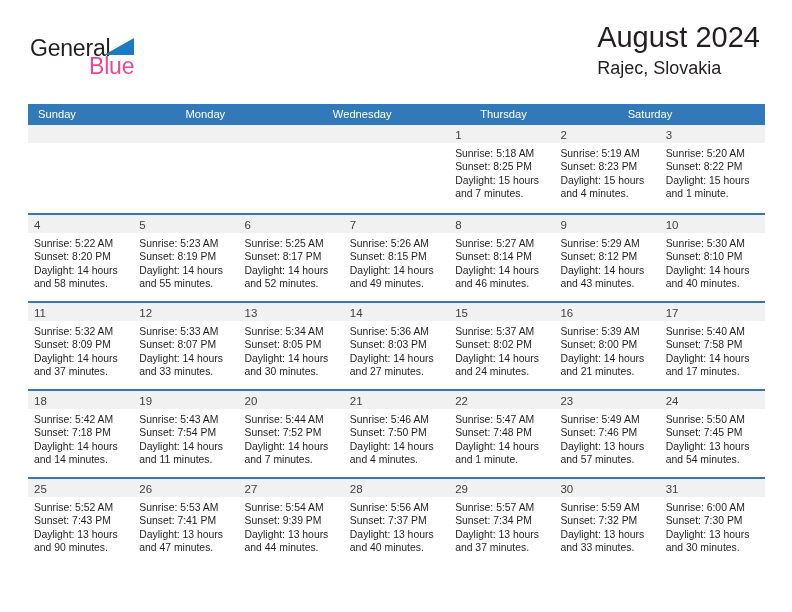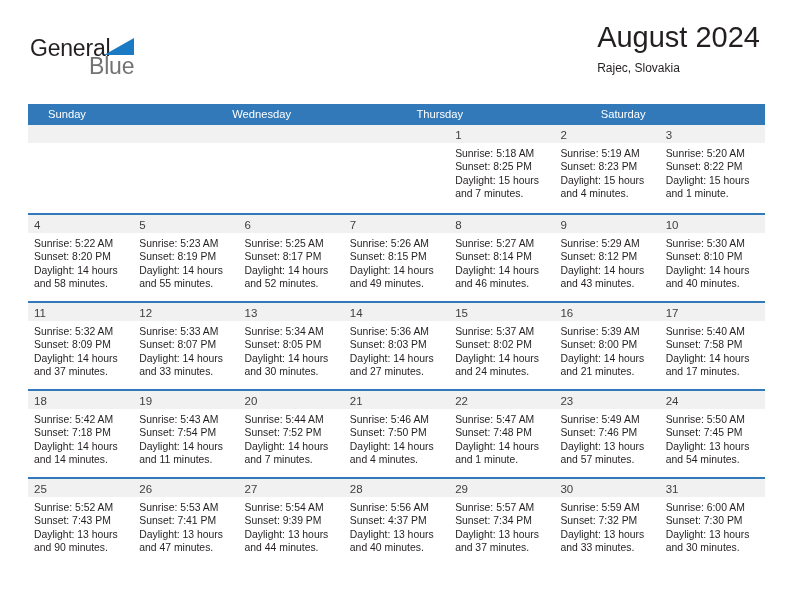--- a/index.html
+++ b/index.html
@@ -47,21 +47,21 @@
     color: #231f20;
     font-family: "Liberation Sans", sans-serif;
     line-height: 24px;
   }
   .logo-blue {
     position: absolute;
     left: 59px;
     top: 18px;
     font-size: 23px;
     letter-spacing: -0.2px;
-    color: #737373;
+    color: #ec4899;
     font-family: "Liberation Sans", sans-serif;
     line-height: 24px;
   }
   .logo-triangle {
     position: absolute;
     left: 74px;
     top: 2px;
     width: 0;
     height: 0;
     border-style: solid;
@@ -75,21 +75,21 @@
     top: 20px;
     text-align: left;
   }
   .cal-title {
     font-size: 29px;
     color: #231f20;
     line-height: 34px;
     white-space: nowrap;
   }
   .cal-subtitle {
-    font-size: 12px;
+    font-size: 18px;
     color: #231f20;
     line-height: 20px;
     margin-top: 4px;
     white-space: nowrap;
   }
 
   
   .calendar {
     position: absolute;
     left: 28px;
@@ -101,21 +101,21 @@
     display: flex;
     width: 100%;
     background: #3179b9;
     height: 21px;
   }
   .weekday-cell {
     flex: 1 1 0;
     font-size: 11.2px;
     color: #ffffff;
     line-height: 21px;
-    padding-left: 20px;
+    padding-left: 10px;
     box-sizing: border-box;
     white-space: nowrap;
     overflow: hidden;
   }
 
   .week-row {
     display: flex;
     width: 100%;
     border-top: 2px solid #3179b9;
     height: 88px;
@@ -174,20 +174,21 @@
     <div class="title-block">
       <div class="cal-title">August 2024</div>
       <div class="cal-subtitle">Rajec, Slovakia</div>
     </div>
 
   </div>
 
   <div class="calendar">
     <div class="weekday-row" id="weekday-row">
         <div class="weekday-cell">Sunday</div>
+        <div class="weekday-cell">Monday</div>
         <div class="weekday-cell">Wednesday</div>
         <div class="weekday-cell">Thursday</div>
         <div class="weekday-cell">Saturday</div>
       </div>
     <div id="weeks-container">
         <div class="week-row first">
           <div class="day-cell empty">
             <div class="day-number-strip"><span class="day-number"></span></div>
           </div>
           <div class="day-cell empty">
@@ -447,21 +448,21 @@
               <div class="day-line">Sunrise: 5:54 AM</div>
               <div class="day-line">Sunset: 9:39 PM</div>
               <div class="day-line">Daylight: 13 hours</div>
               <div class="day-line">and 44 minutes.</div>
             </div>
           </div>
           <div class="day-cell">
             <div class="day-number-strip"><span class="day-number">28</span></div>
             <div class="day-body">
               <div class="day-line">Sunrise: 5:56 AM</div>
-              <div class="day-line">Sunset: 4:37 PM</div>
+              <div class="day-line">Sunset: 7:37 PM</div>
               <div class="day-line">Daylight: 13 hours</div>
               <div class="day-line">and 40 minutes.</div>
             </div>
           </div>
           <div class="day-cell">
             <div class="day-number-strip"><span class="day-number">29</span></div>
             <div class="day-body">
               <div class="day-line">Sunrise: 5:57 AM</div>
               <div class="day-line">Sunset: 7:34 PM</div>
               <div class="day-line">Daylight: 13 hours</div>

